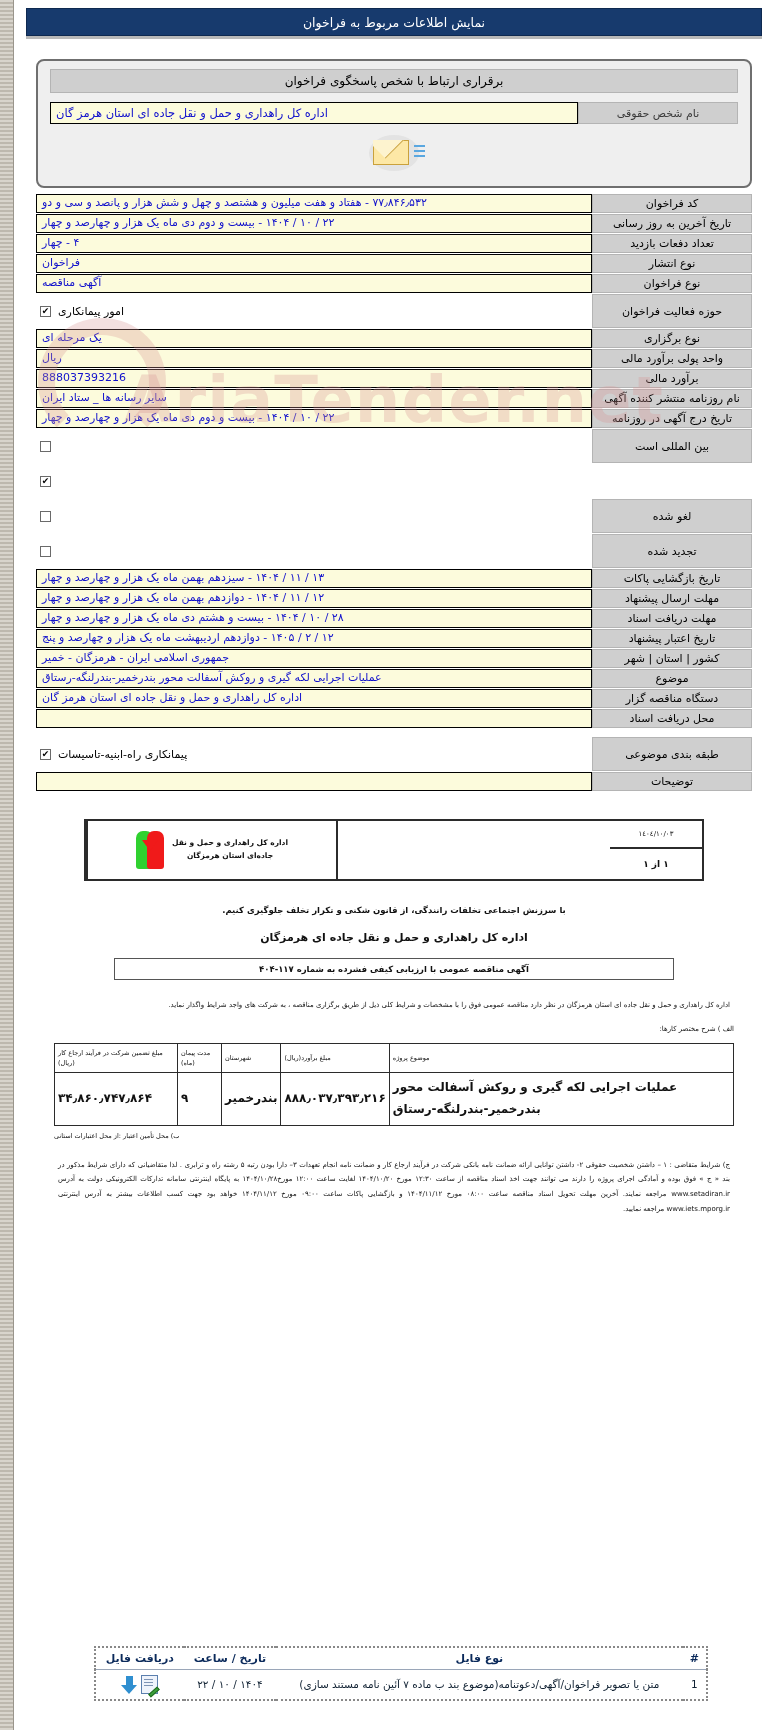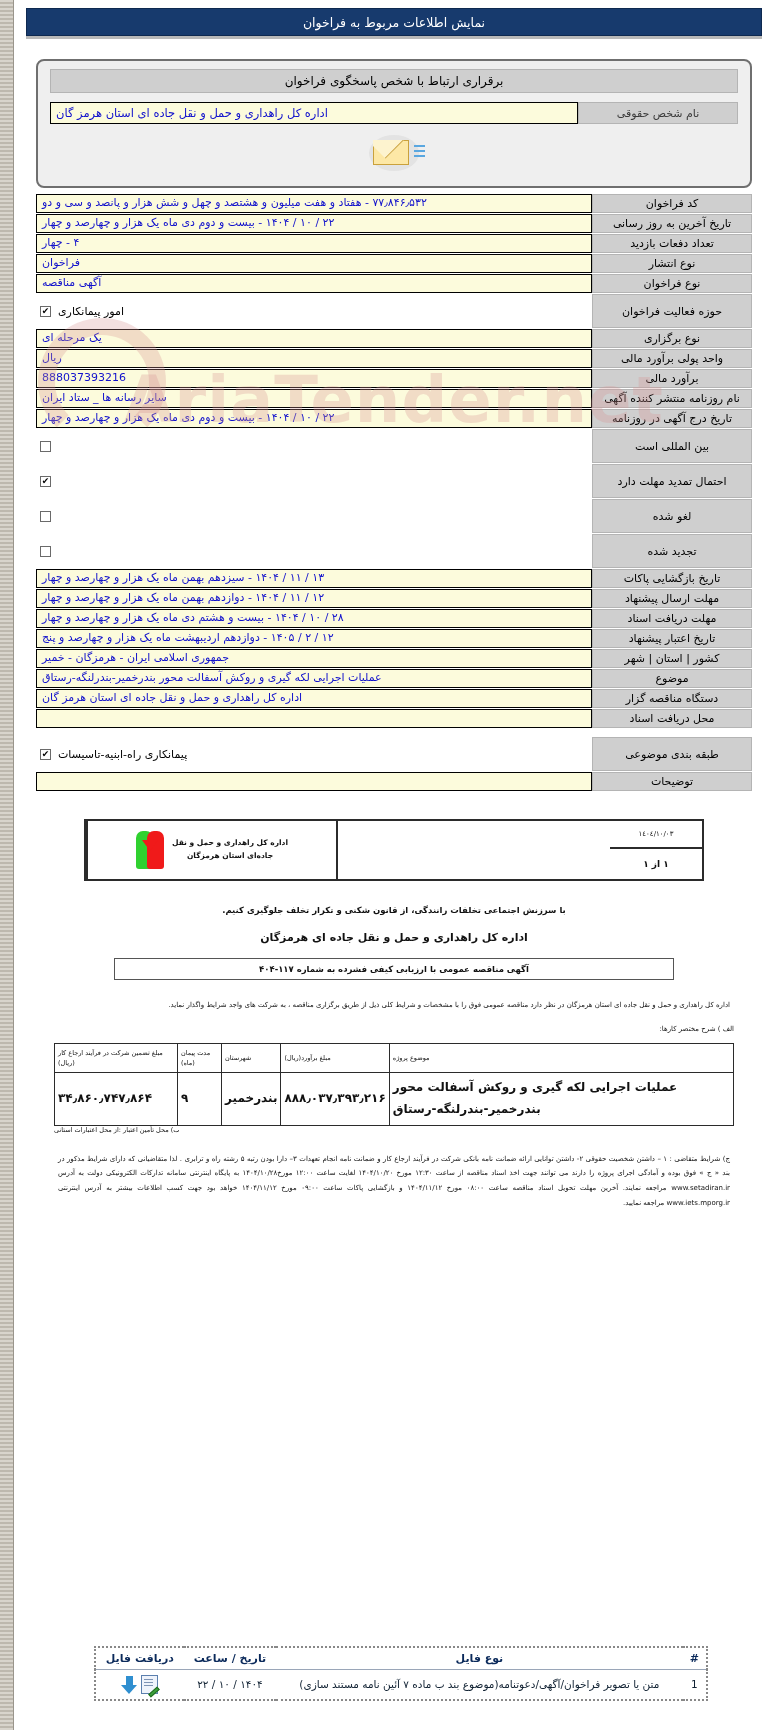--- a/index.html
+++ b/index.html
@@ -177,21 +177,21 @@
 
   table.doc-table{
     width:100%; border-collapse:collapse; margin-top:10px;
   }
   table.doc-table th, table.doc-table td{
     border:1px solid #2b2b2b; text-align:left; padding:4px 3px;
   }
   table.doc-table th{ font-size:6.5px; font-weight:normal; line-height:1.6; }
   table.doc-table td{ font-size:12px; font-weight:bold; line-height:1.8; }
   td.subj{ font-size:8px; }
-  .doc-note{ font-size:6.5px; text-align:left; }
+  .doc-note{ margin-top:6px; font-size:6.5px; text-align:left; }
   .doc-sign{
     margin-top:22px; text-align:center; font-size:8px; font-weight:bold;
   }
 
   
   .files{
     position:absolute; left:80px; right:66px; top:1646px;
   }
   table.ftable{
     width:100%; border-collapse:collapse;
@@ -328,21 +328,20 @@
         <div class="fvalue">۲۲ / ۱۰ / ۱۴۰۴ - بیست و دوم دی ماه یک هزار و چهارصد و چهار</div>
       </div>
       <div class="frow">
         <div class="flabel tall">بین المللی است</div>
         <div class="fcheck tall">
           <span></span>
           <span class="cbox off">✔</span>
         </div>
       </div>
       <div class="frow">
-        <div class="flabel tall">احتمال تمدید مهلت دارد</div>
         <div class="fcheck tall">
           <span></span>
           <span class="cbox">✔</span>
         </div>
       </div>
       <div class="frow">
         <div class="flabel tall">لغو شده</div>
         <div class="fcheck tall">
           <span></span>
           <span class="cbox off">✔</span>

